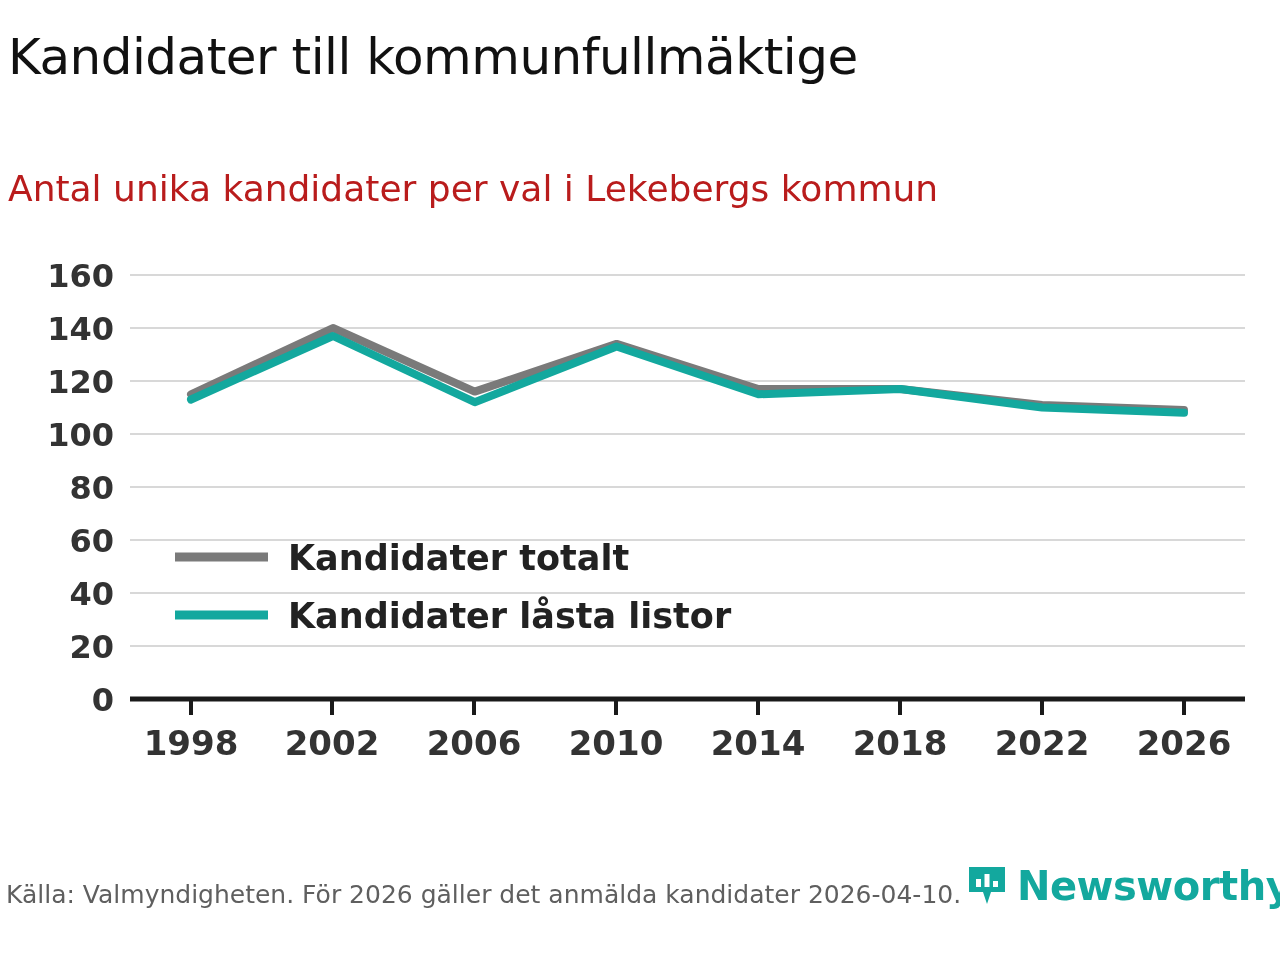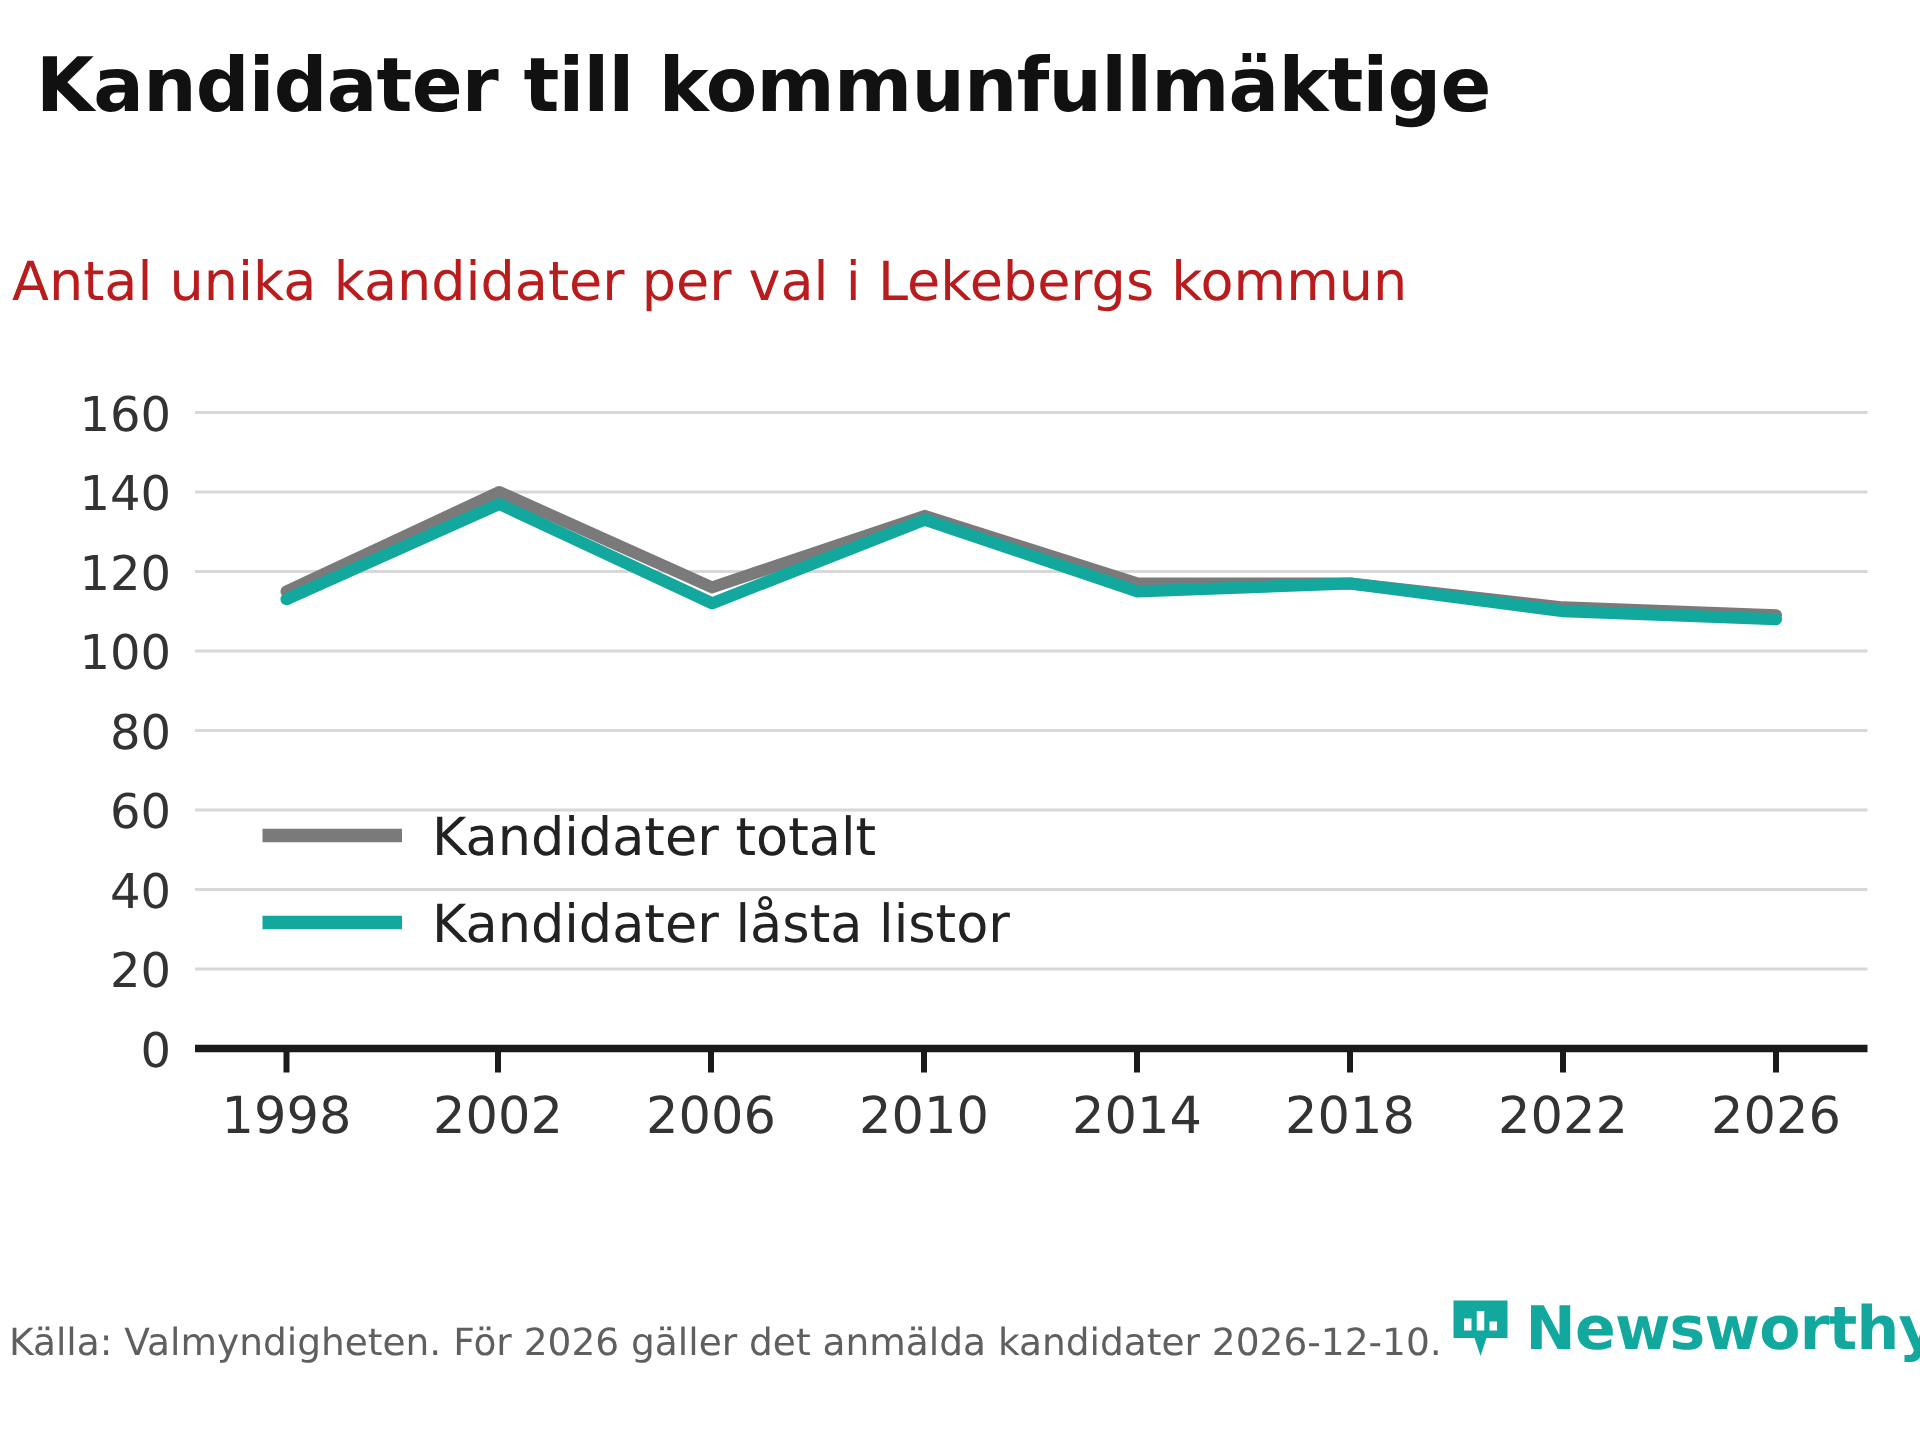--- a/index.html
+++ b/index.html
@@ -19,41 +19,41 @@
     position: relative;
     width: 1280px;
     height: 960px;
     box-sizing: border-box;
   }
   .title {
     position: absolute;
     left: 8px;
     top: 28px;
     font-size: 50px;
-    font-weight: bold;
+    font-weight: normal;
     letter-spacing: -0.5px;
     color: #111111;
     white-space: nowrap;
-    margin-left: 16px;
   }
   .subtitle {
     position: absolute;
     left: 8px;
     top: 168px;
     font-size: 36px;
     font-weight: normal;
     color: #b91c1c;
     white-space: nowrap;
   }
   .chart-area {
     position: absolute;
     left: 0;
     top: 245px;
     width: 1196px;
     height: 520px;
+    font-weight: bold;
   }
   .chart-svg {
     display: block;
   }
   .footer-note {
     position: absolute;
     left: 6px;
     top: 880px;
     font-size: 25px;
     color: #5f5f5f;
@@ -146,21 +146,21 @@
       <g>
         <line x1="175" y1="312" x2="268" y2="312" stroke="#7a7a7a" stroke-width="9" stroke-linecap="butt"></line>
         <text x="288" y="325" fill="#222222" font-family="DejaVu Sans, sans-serif" font-size="35">Kandidater totalt</text>
 
         <line x1="175" y1="370" x2="268" y2="370" stroke="#13a89e" stroke-width="9" stroke-linecap="butt"></line>
         <text x="288" y="383" fill="#222222" font-family="DejaVu Sans, sans-serif" font-size="35">Kandidater låsta listor</text>
       </g>
     </svg>
   </div>
 
-  <div class="footer-note">Källa: Valmyndigheten. För 2026 gäller det anmälda kandidater 2026-12-10.</div>
+  <div class="footer-note">Källa: Valmyndigheten. För 2026 gäller det anmälda kandidater 2026-04-10.</div>
 
   <div class="logo">
     <svg class="logo-mark" viewBox="0 0 44 44">
       <path d="M4 3 H40 V28 H26 L22 40 L18 28 H4 Z" fill="#13a89e"></path>
       <rect x="11" y="15" width="5" height="8" fill="#ffffff"></rect>
       <rect x="19.5" y="10" width="5" height="13" fill="#ffffff"></rect>
       <rect x="28" y="17" width="5" height="6" fill="#ffffff"></rect>
     </svg>
     <span class="logo-text">Newsworthy</span>
   </div>

